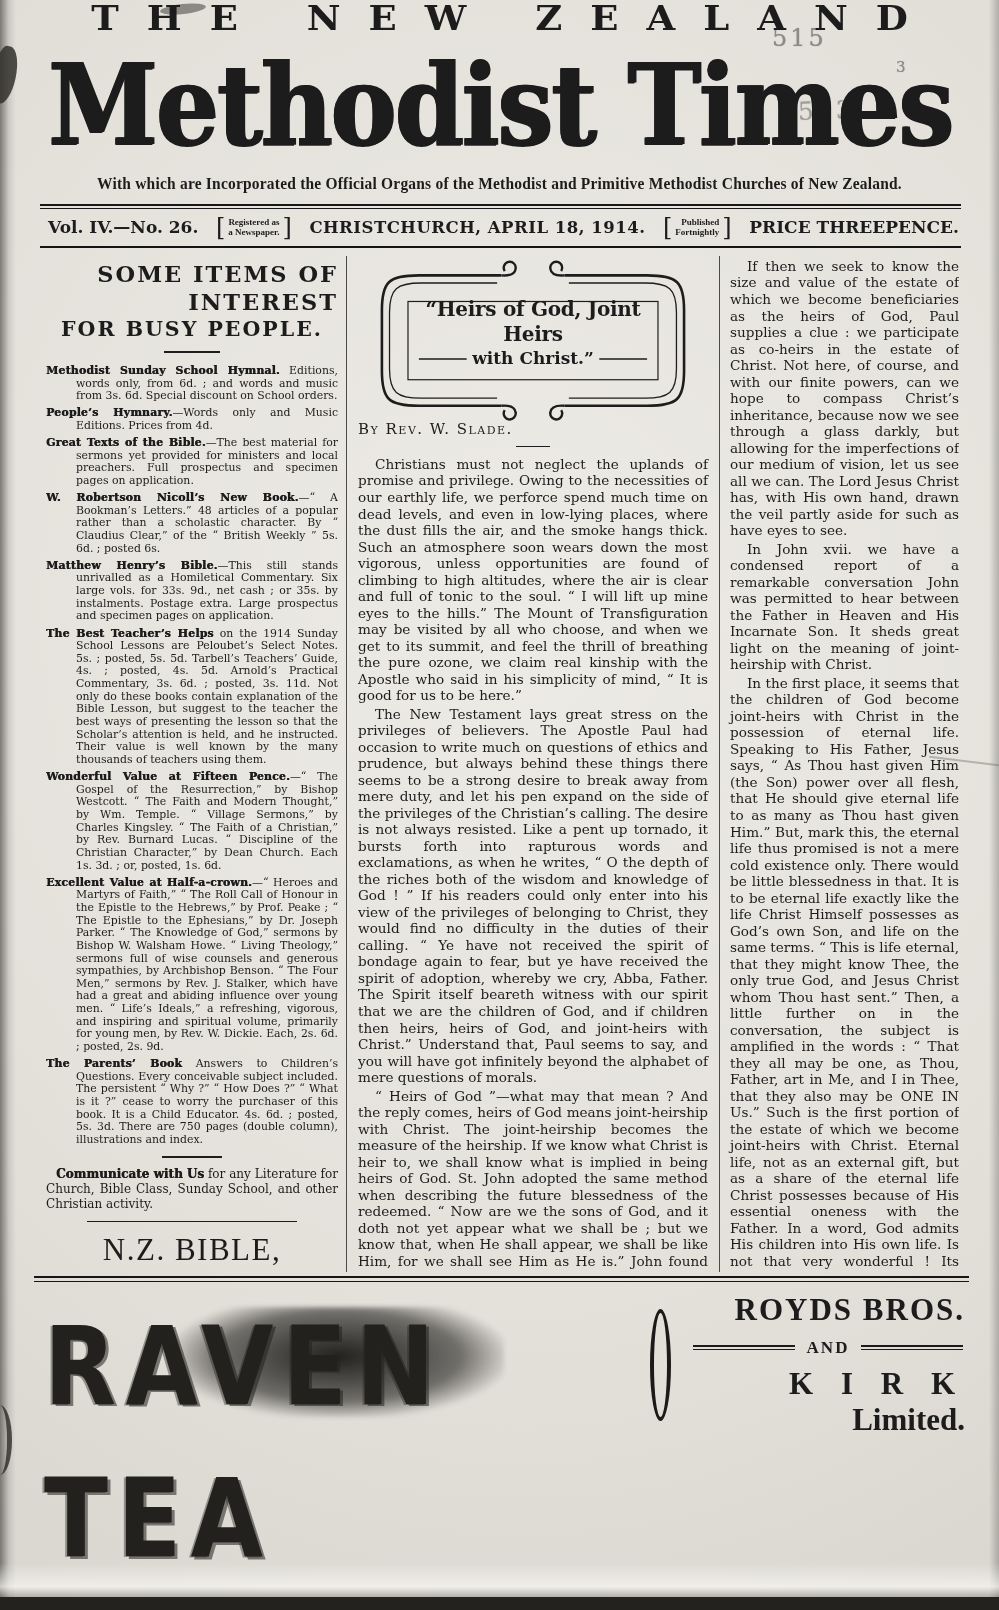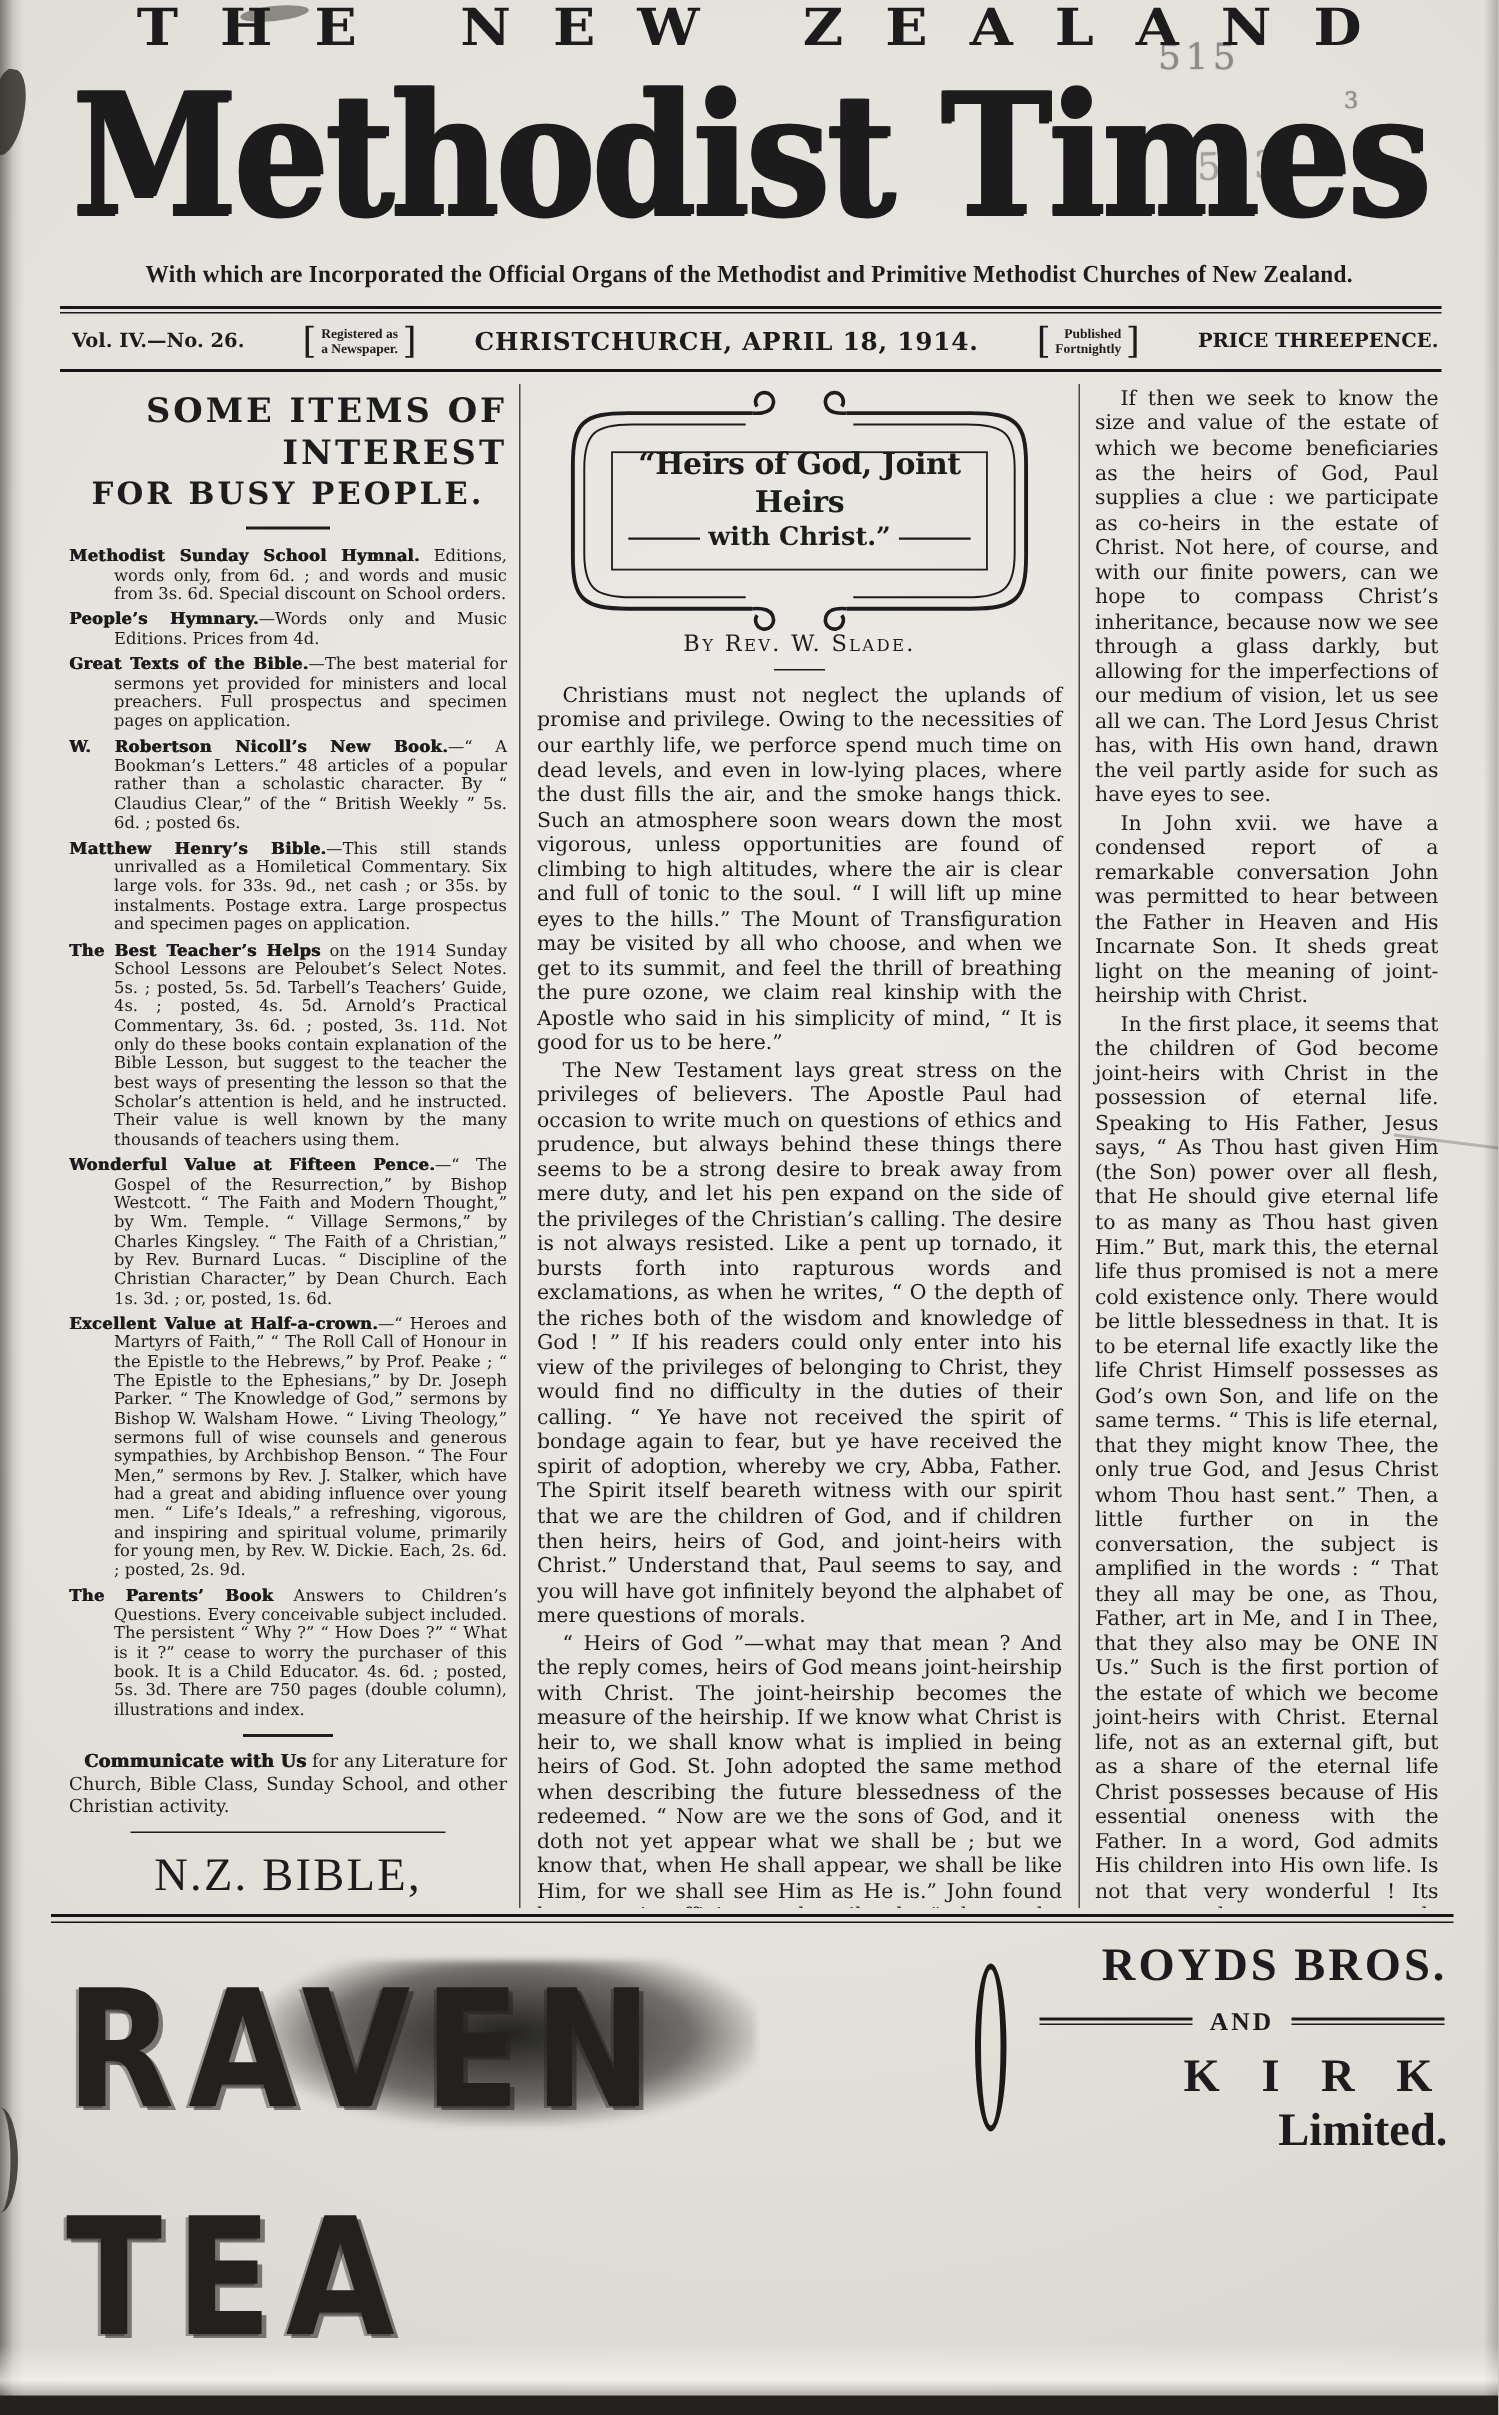--- a/index.html
+++ b/index.html
@@ -38,21 +38,21 @@
     letter-spacing:-2px; transform: scaleY(1.14); transform-origin: top center;
     text-shadow: 2px 0 0 #1c1c1c, 0 1px 0 #1c1c1c; margin-top:10px; }
   .subtitle { font-family:"Liberation Serif", serif; font-weight:700; font-size:15.5px; margin-top:27px; letter-spacing:.2px; transform: scaleY(1.05); }
 
   .rule-double { margin: 11px 38px 0 40px; height:5px; border-top:2px solid #181818; border-bottom:1.5px solid #181818; }
   .rule-heavy  { margin: 0 38px 0 40px; border-top:2.5px solid #141414; }
 
   
   .dateline { display:flex; align-items:center; justify-content:space-between;
     margin: 0 40px 0 48px; height:37px; font-family:"DejaVu Serif", serif; }
-  .dl-text { font-weight:700; font-size:13px; }
+  .dl-text { font-weight:700; font-size:17px; }
   .dl-city { font-size:16.5px; letter-spacing:.5px; }
   .bracket-pair { display:flex; align-items:center; }
   .big-bracket { font-size:24px; font-weight:400; line-height:.9; }
   .bracket-lines { display:flex; flex-direction:column; padding:0 3px; }
   .bracket-lines span { font-family:"Liberation Serif", serif; font-weight:700; font-size:9px; line-height:1.15;text-align:right; }
 
   
   .columns { display:flex; margin: 8px 40px 0 46px; height: 1016px; overflow:hidden; }
   .col-left { width: 292px; padding-top:4px; }
   .col-mid  { width: 374px; border-left:1px solid #4c4a46; border-right:1px solid #4c4a46; padding:0 11px; margin-left:8px; }
@@ -70,21 +70,21 @@
   .communicate { font-size:12px; line-height:1.25; text-align:justify; text-indent:10px; }
   .communicate .lead { font-weight:700; text-shadow:.5px 0 0 #1c1c1c; }
   .society-name { text-align:center; font-family:"Liberation Serif", serif; font-size:31px; line-height:1.12; letter-spacing:1.5px; margin-top:4px; }
 
   
   .frame { position:relative; height:152px; margin: 2px 0 8px; }
   .frame svg { position:absolute; inset:0; }
   .frame-title { position:absolute; inset: 38px 46px 40px; display:flex; flex-direction:column; justify-content:center; align-items:center; text-align:center; }
   .frame-title .t1 { font-family:"DejaVu Serif", serif; font-weight:700; font-size:20px; line-height:1.25; letter-spacing:-.3px; }
   .frame-title .t2 { font-family:"DejaVu Serif", serif; font-weight:700; font-size:17px; line-height:1.3; }
-  .byline { text-align:center; font-variant:small-caps; font-size:15px; letter-spacing:1.5px; margin: 10px 0 2px; }
+  .byline { text-align:left; font-variant:small-caps; font-size:15px; letter-spacing:1.5px; margin: 10px 0 2px; }
   .art-divider { width:34px; border-top:1.5px solid #1d1d1d; margin: 8px auto 9px; }
 
   .article { font-size:13.6px; line-height:1.215; text-align:justify; text-indent:17px; margin-bottom:2px; }
 
   
   .footer-rules { margin: 4px 30px 0 34px; height:6px; border-top:2.5px solid #151515; border-bottom:1.5px solid #151515; }
   .ad-row { display:flex; align-items:center; margin: 14px 34px 0 44px; height:138px; }
   .raven-wrap { position:relative; width:600px; height:132px; }
   .raven-smudge { position:absolute; left:130px; top:8px; width:330px; height:110px;
     background: radial-gradient(ellipse at 50% 45%, rgba(18,17,15,.92) 0%, rgba(18,17,15,.55) 52%, rgba(18,17,15,0) 75%);

